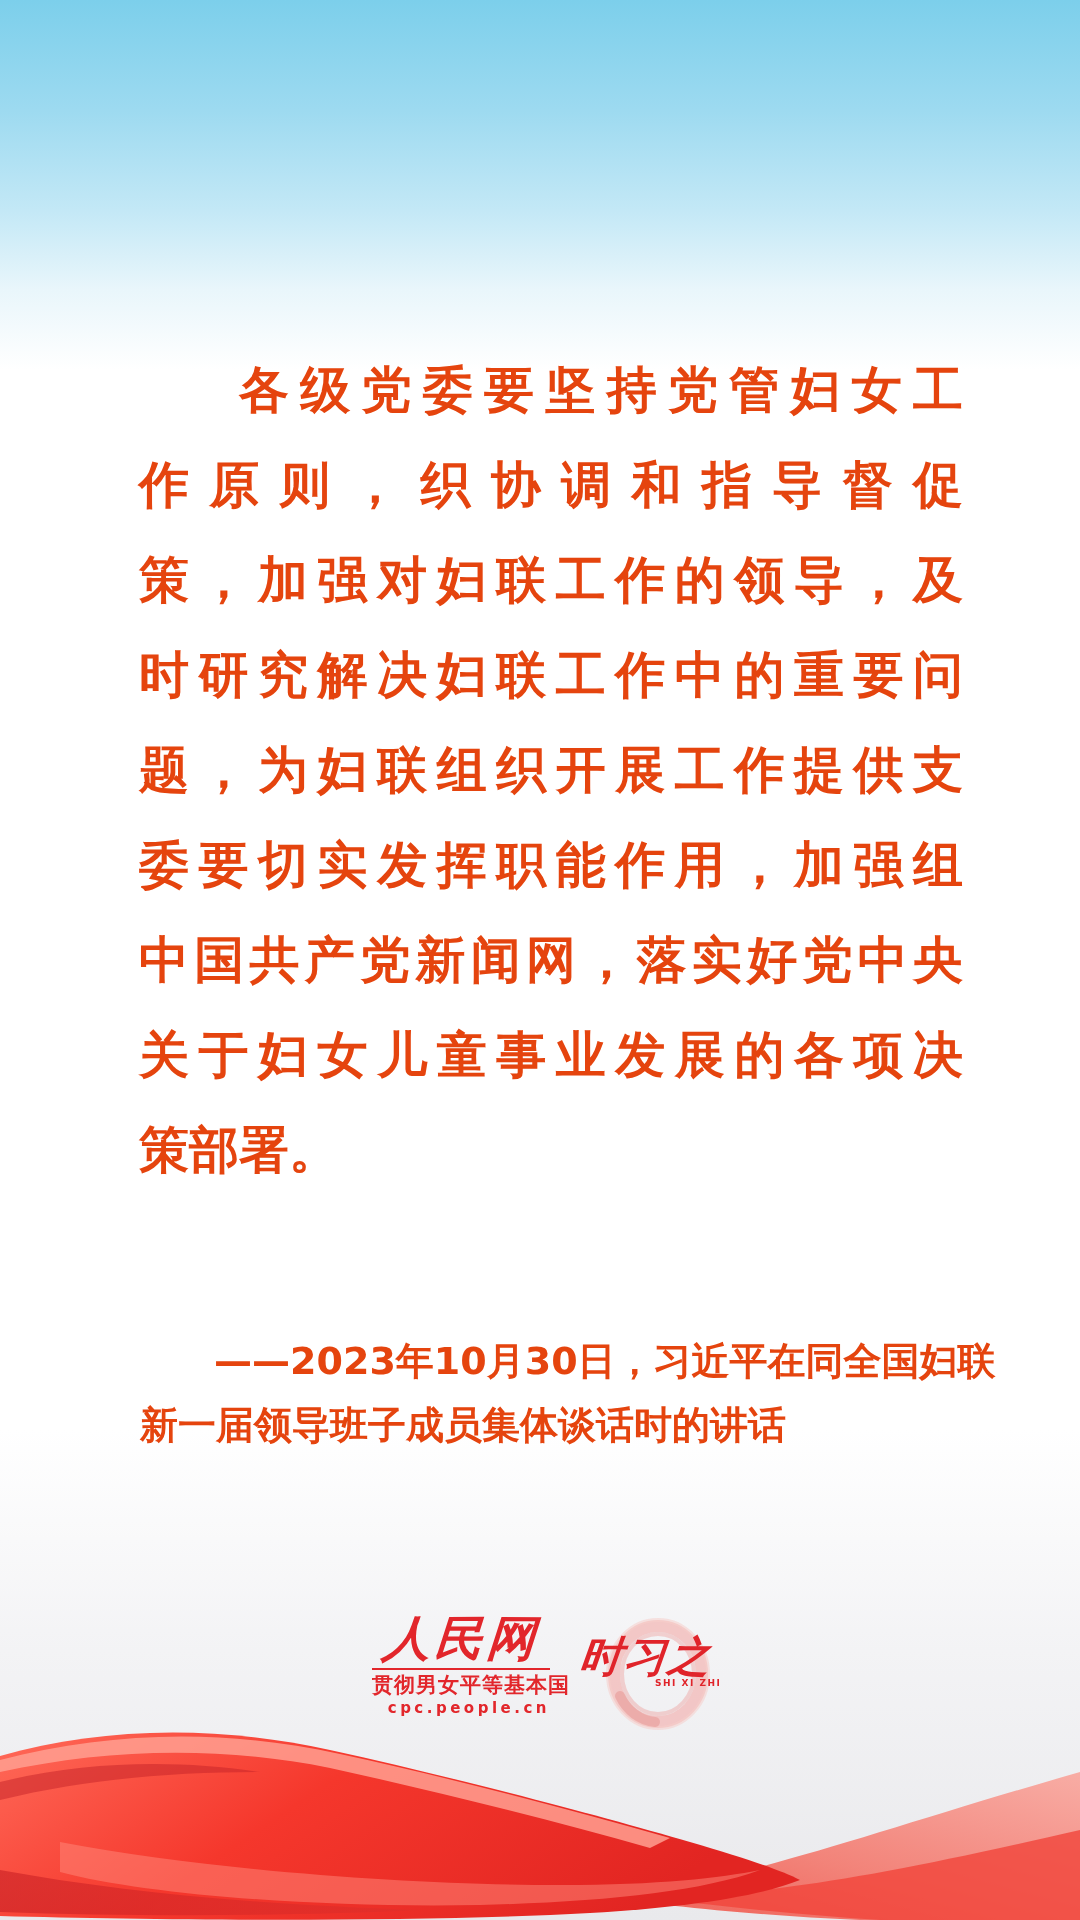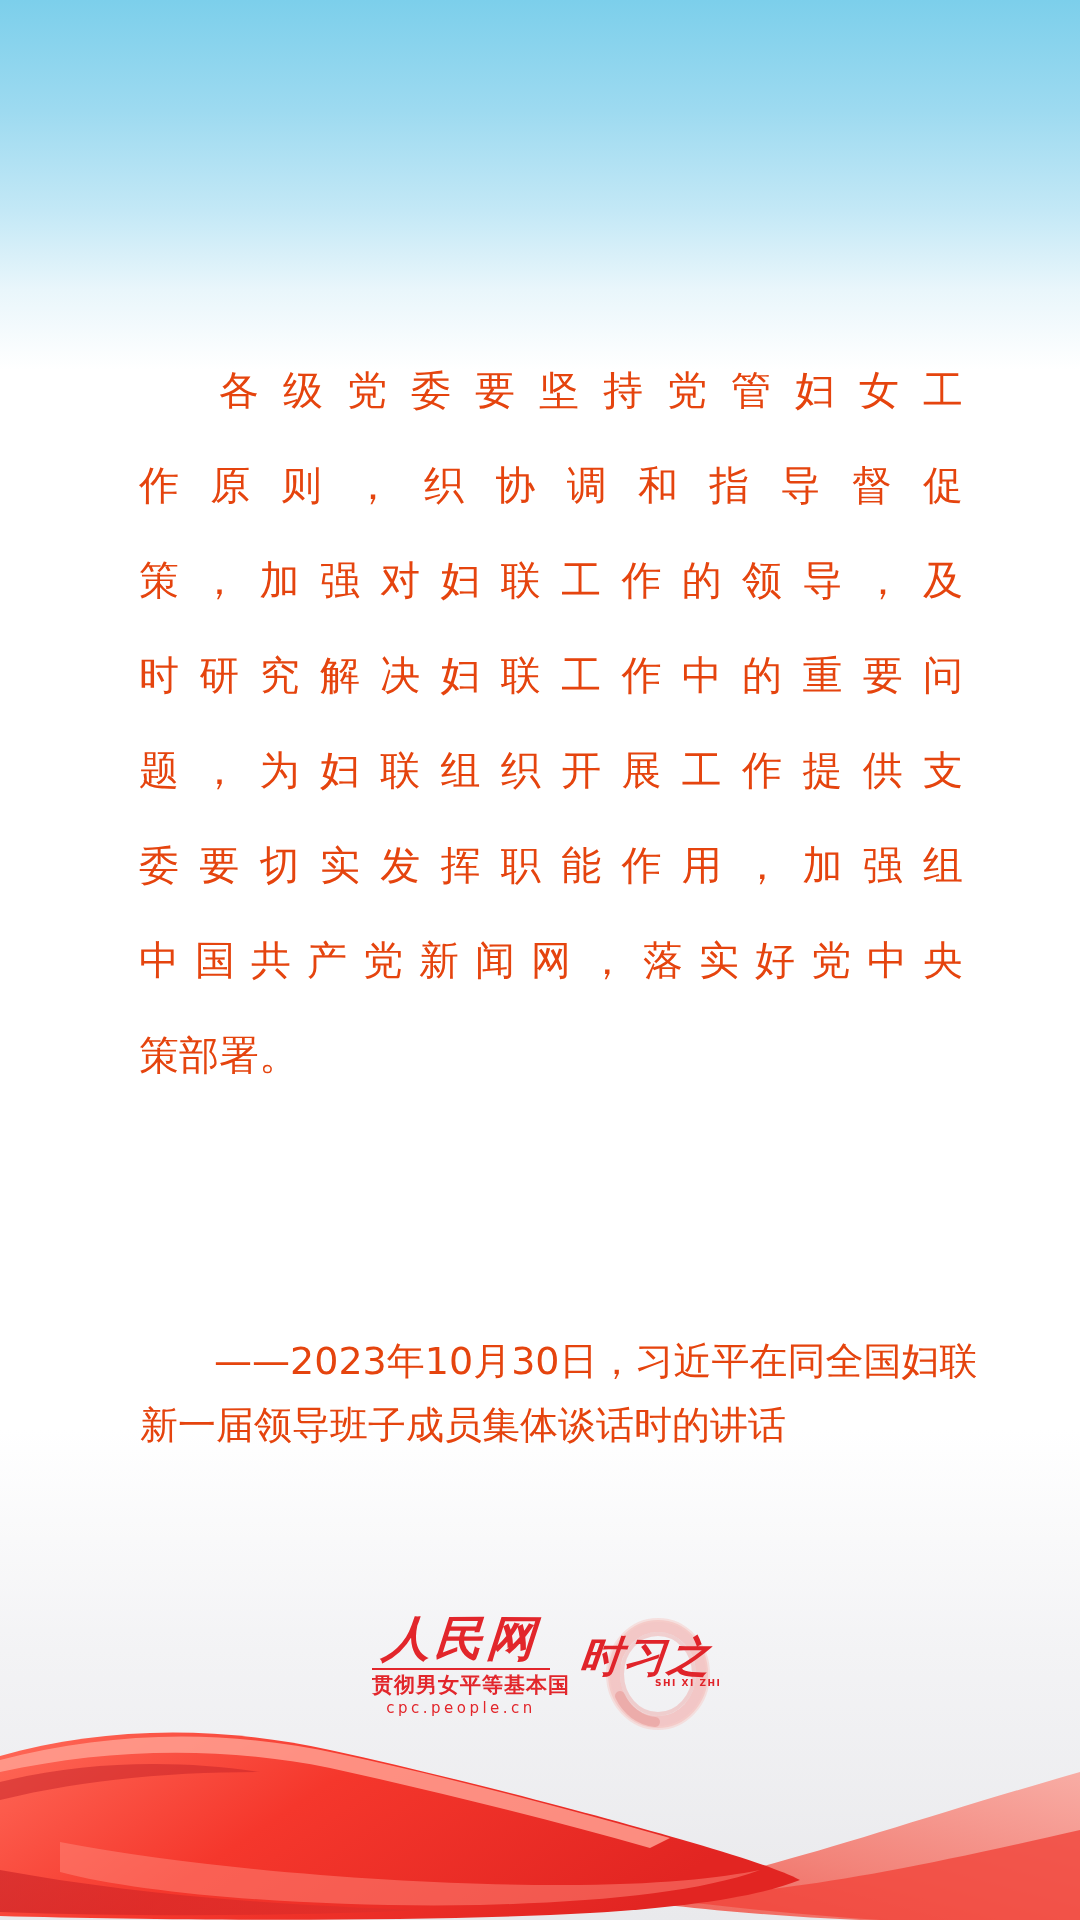--- a/index.html
+++ b/index.html
@@ -1,39 +1,39 @@
 <!DOCTYPE html>
 <html><head>
 <meta charset="utf-8">
 <style>
   html,body{margin:0;padding:0;}
   body{width:1080px;height:1920px;font-family:"DejaVu Sans","Liberation Sans",sans-serif;}
   .canvas{position:relative;width:1080px;height:1920px;overflow:hidden;
     background:linear-gradient(180deg,#7ccfeb 0px,#9ddaf0 110px,#c3e8f6 210px,#e9f6fb 290px,#ffffff 370px,#ffffff 1430px,#f3f3f5 1650px,#e9e9ec 1920px);}
   
   .quote{position:absolute;left:139px;top:343px;width:824px;color:#e5440e;
-    font-size:40px;font-weight:normal;}
+    font-size:50px;font-weight:bold;}
   .quote-line{height:95px;line-height:95px;text-align:justify;text-align-last:justify;
     letter-spacing:0;white-space:nowrap;}
   .quote-line.first{text-indent:2em;}
   .quote-line.last{text-align-last:left;}
   
   .attribution{position:absolute;left:140px;top:1329px;width:826px;color:#e5440e;
-    font-size:38px;font-weight:400;}
+    font-size:38px;font-weight:700;}
   .attr-line{line-height:64px;white-space:nowrap;}
   .attr-line.first{text-indent:1.95em;}
   
   .people-logo{position:absolute;left:372px;top:1610px;width:178px;text-align:center;color:#e2262b;}
   .people-name{display:block;font-size:48px;line-height:56px;font-weight:bold;font-style:italic;
     transform:skewX(-4deg);letter-spacing:4px;}
   .people-rule{display:block;width:178px;height:2px;background:#e2262b;margin:2px auto 0;}
   .people-sub{display:block;font-size:21px;line-height:24px;font-weight:bold;letter-spacing:1px;
     margin-top:3px;white-space:nowrap;}
-  .people-url{display:block;font-size:15px;line-height:18px;font-weight:normal;letter-spacing:3.5px;
-    margin-top:2px;white-space:nowrap;}
+  .people-url{display:block;font-size:15px;line-height:18px;font-weight:bold;letter-spacing:3.5px;
+    margin-top:2px;white-space:nowrap;text-align:right;}
   .sxz-logo{position:absolute;left:575px;top:1608px;width:150px;height:135px;}
   .sxz-ring{position:absolute;left:30px;top:6px;}
   .sxz-name{position:absolute;left:5px;top:26px;font-size:42px;line-height:46px;font-weight:bold;
     color:#e0242a;font-style:italic;transform:skewX(-6deg);letter-spacing:2px;white-space:nowrap;}
   .sxz-pinyin{position:absolute;left:80px;top:70px;font-size:9px;font-weight:bold;color:#e0242a;
     letter-spacing:1.5px;white-space:nowrap;}
   
   .ribbon{position:absolute;left:0;bottom:0;width:1080px;height:200px;display:block;}
 </style>
 </head>
@@ -42,20 +42,21 @@
 <div class="canvas">
 
   <div class="quote">
     <div class="quote-line first">各级党委要坚持党管妇女工</div>
     <div class="quote-line">作原则，织协调和指导督促</div>
     <div class="quote-line">策，加强对妇联工作的领导，及</div>
     <div class="quote-line">时研究解决妇联工作中的重要问</div>
     <div class="quote-line">题，为妇联组织开展工作提供支</div>
     <div class="quote-line">委要切实发挥职能作用，加强组</div>
     <div class="quote-line">中国共产党新闻网，落实好党中央</div>
+    <div class="quote-line">关于妇女儿童事业发展的各项决</div>
     <div class="quote-line last">策部署。</div>
   </div>
 
   <div class="attribution">
     <div class="attr-line first">——2023年10月30日，习近平在同全国妇联</div>
     <div class="attr-line">新一届领导班子成员集体谈话时的讲话</div>
   </div>
 
   <div class="people-logo">
     <span class="people-name">人民网</span>

